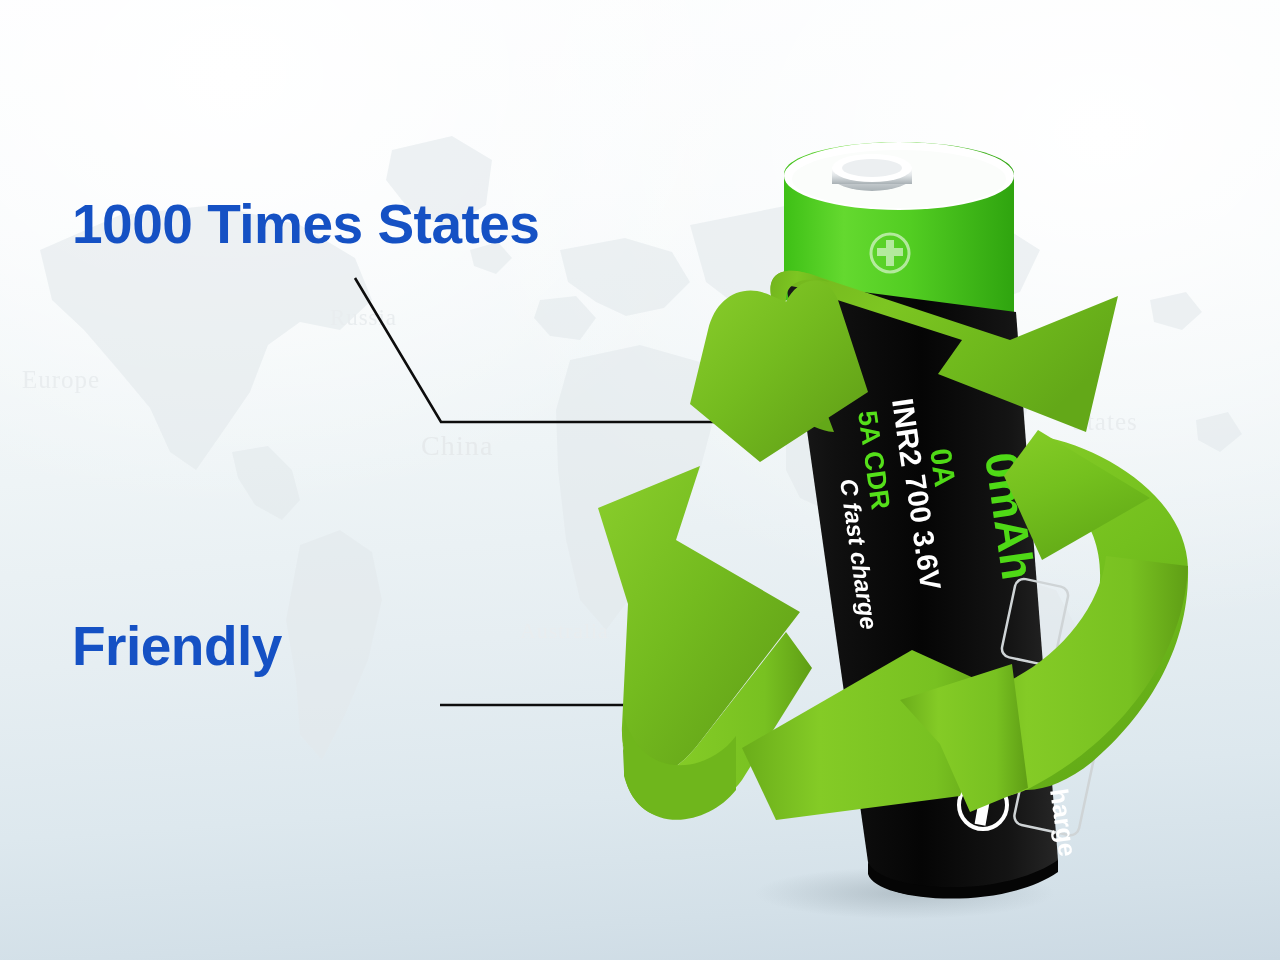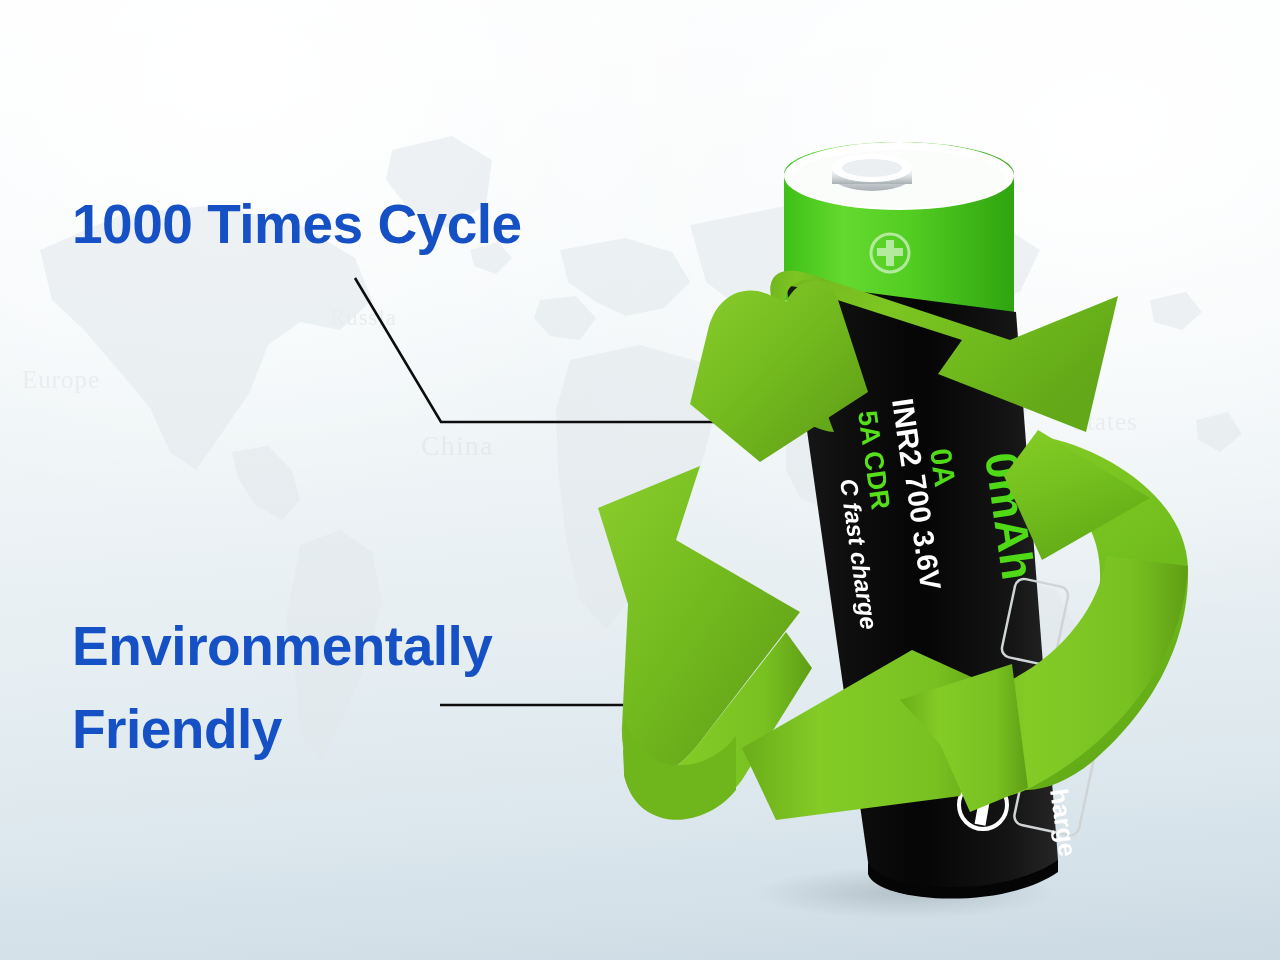--- a/index.html
+++ b/index.html
@@ -127,24 +127,23 @@
       </g>
     </svg>
   </div>
 
   <span class="map-label lbl-europe">Europe</span>
   <span class="map-label lbl-russia">Russia</span>
   <span class="map-label lbl-china">China</span>
   <span class="map-label lbl-australia">Australia</span>
   <span class="map-label lbl-states">States</span>
 
-  <div class="headline" id="cycle-heading">1000 Times Cycle</div>
+  <div class="headline" id="cycle-heading">1000 Times States</div>
 
   <div class="headline" id="eco-heading">
-    <span class="eco-line">Environmentally</span>
     <span class="eco-line">Friendly</span>
   </div>
 
   <div id="leader-lines">
     <svg viewBox="0 0 1280 960" aria-hidden="true">
       <path class="leader" d="M355,278 L441,422 L723,422"></path>
       <path class="leader" d="M440,705 L723,705"></path>
     </svg>
   </div>
 

